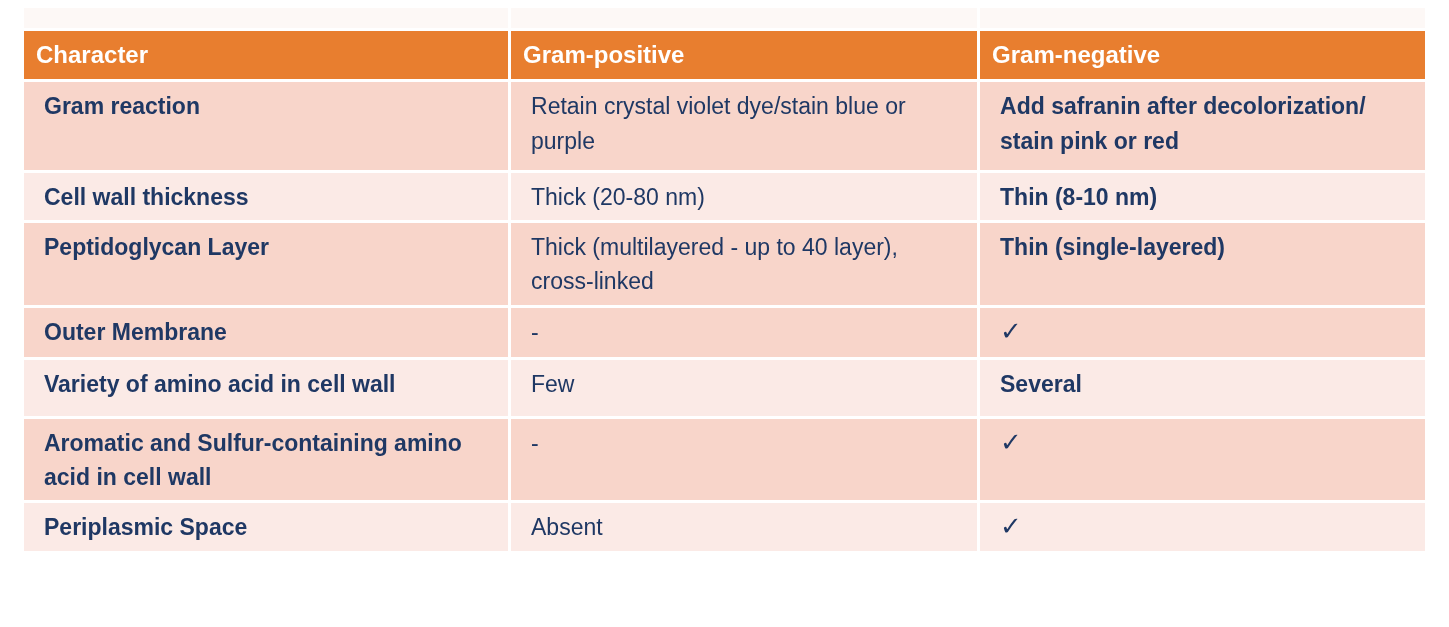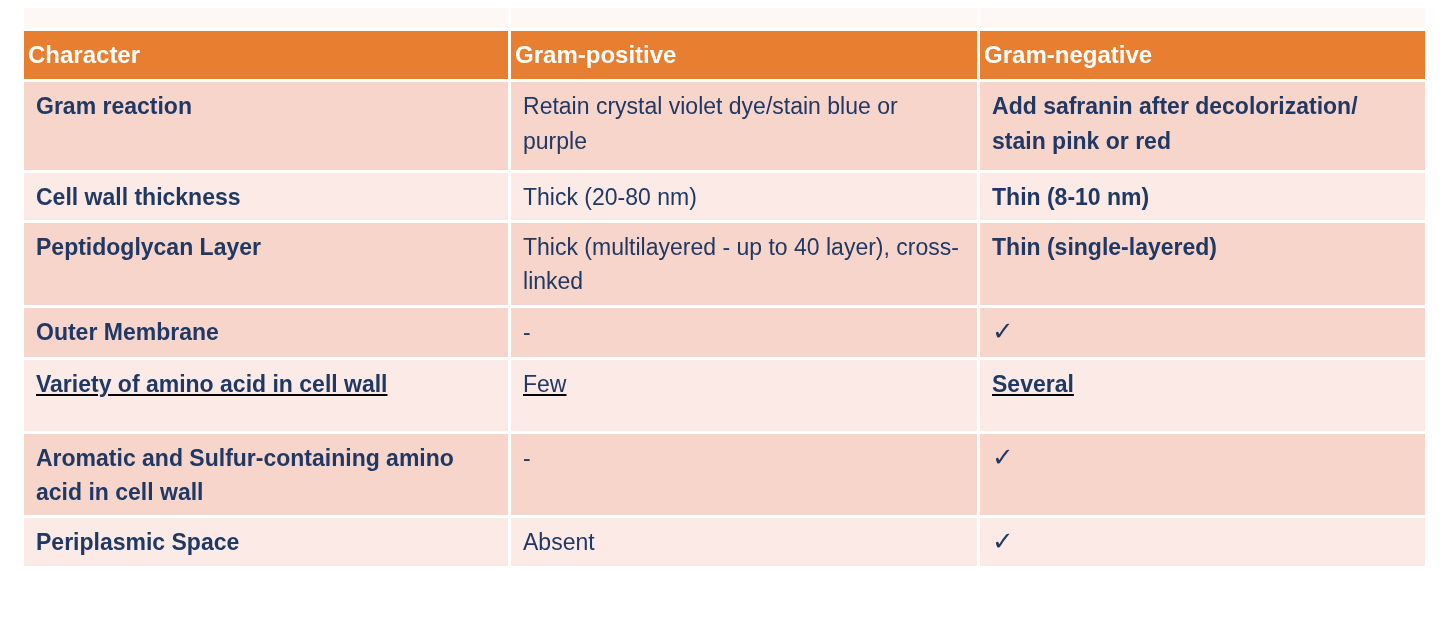--- a/index.html
+++ b/index.html
@@ -33,28 +33,28 @@
     height: 20px;
   }
   tr.header-row { height: 48px; }
   th {
     background: var(--header-bg, #E87E2F);
     color: var(--header-text, #ffffff);
     font-size: 24px;
     font-weight: 700;
     text-align: left;
     vertical-align: middle;
-    padding: 4px 4px;
+    padding: 4px 12px;
   }
   td {
     color: var(--body-text, #1F3864);
     font-size: 23px;
     line-height: 1.5;
     vertical-align: top;
-    padding: 7px 12px 5px 12px;
+    padding: 7px 12px 5px 20px;
     word-wrap: break-word;
   }
   tr.band-dark td  { background: var(--band-dark, #F8D5CA); }
   tr.band-light td { background: var(--band-light, #FBEAE6); }
   td.c0, td.c2 { font-weight: 700; }
   td.c1 { font-weight: 400; }
   .check {
     font-weight: 700;
     font-size: 26px;
     line-height: 1.2;
@@ -96,21 +96,21 @@
       <tr class="band-dark" style="height: 82px; margin-left: 8px;">
         <td class="c0"><span>Peptidoglycan Layer</span></td>
         <td class="c1"><span>Thick (multilayered - up to 40 layer), cross-linked</span></td>
         <td class="c2"><span>Thin (single-layered)</span></td>
       </tr>
       <tr class="band-dark" style="height: 49px; margin-left: 16px;">
         <td class="c0"><span>Outer Membrane</span></td>
         <td class="c1"><span>-</span></td>
         <td class="c2"><span class="check">✓</span></td>
       </tr>
-      <tr class="band-light" style="height: 71px; text-decoration: underline;">
+      <tr class="band-light" style="height: 56px;">
         <td class="c0"><span>Variety of amino acid in cell wall</span></td>
         <td class="c1"><span>Few</span></td>
         <td class="c2"><span>Several</span></td>
       </tr>
       <tr class="band-dark" style="height: 77px;">
         <td class="c0"><span>Aromatic and Sulfur-containing amino acid in cell wall</span></td>
         <td class="c1"><span>-</span></td>
         <td class="c2"><span class="check">✓</span></td>
       </tr>
       <tr class="band-light" style="height: 48px;">

